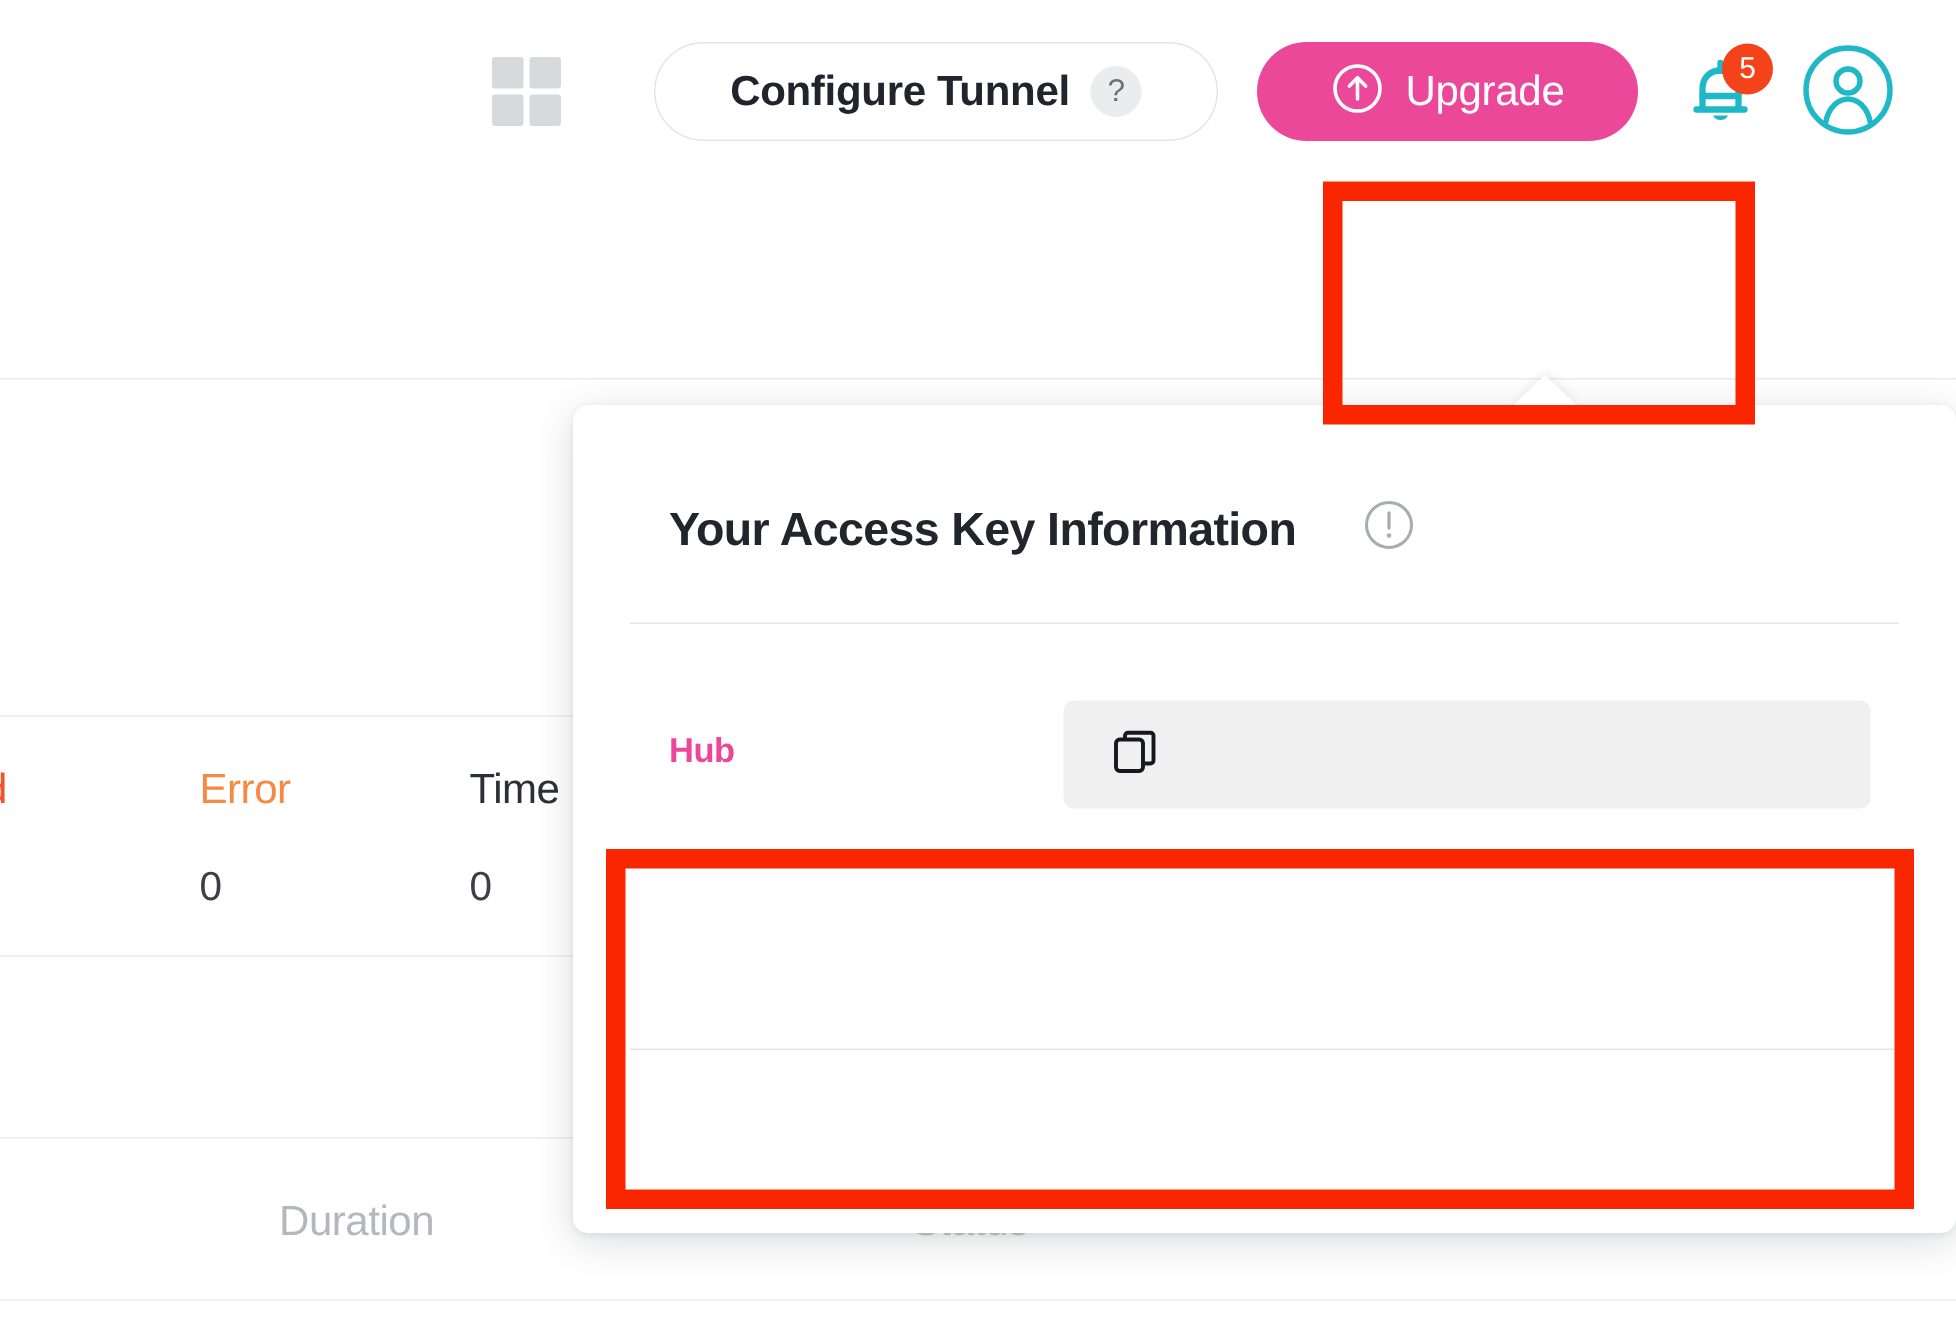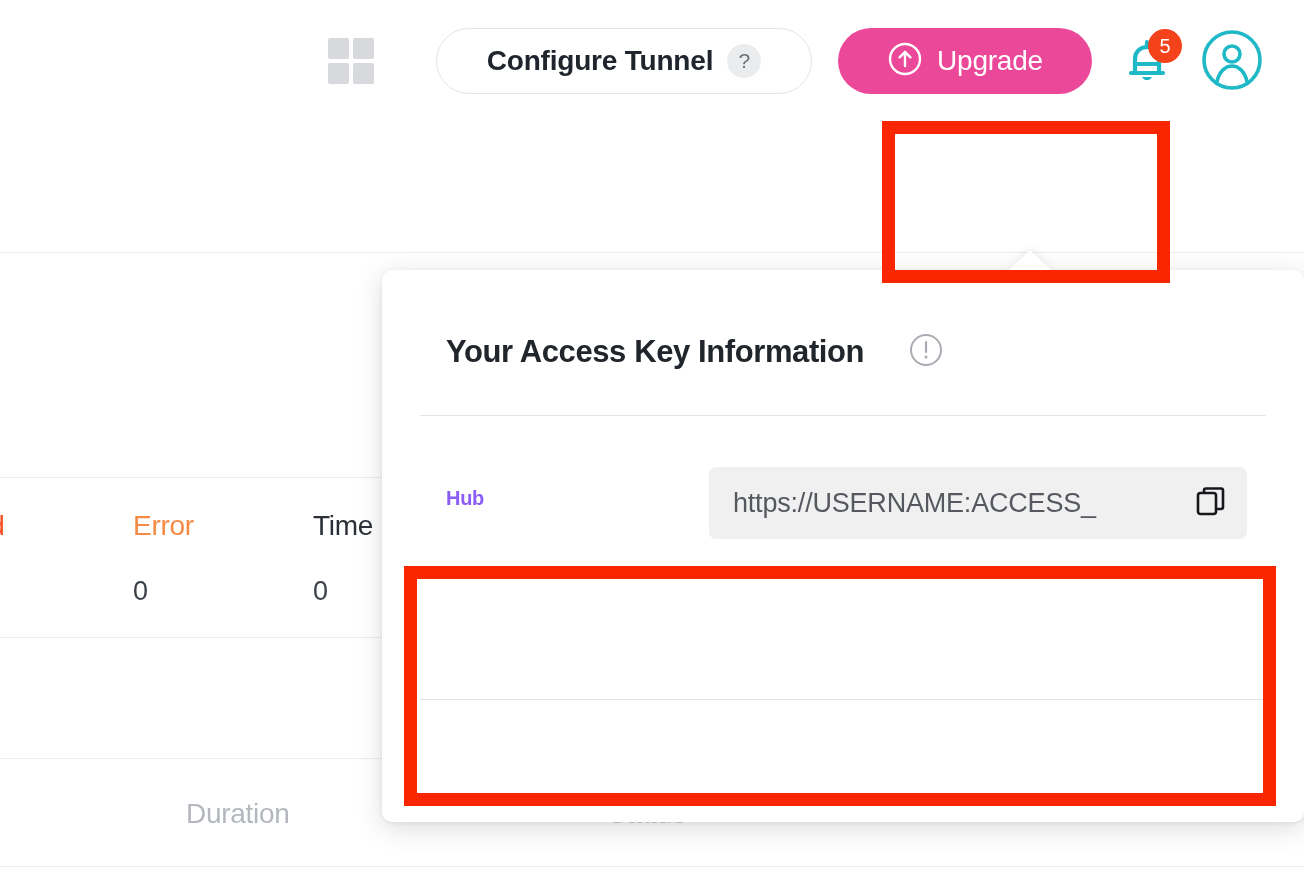--- a/index.html
+++ b/index.html
@@ -308,23 +308,23 @@
   .pop-row {
     position: absolute;
     left: 0;
     width: 922px;
     display: flex;
     align-items: center;
   }
   .pop-label {
     position: absolute;
     left: 64px;
-    font-size: 20px;
+    font-size: 23px;
     font-weight: bold;
-    color: #8b5cf6;
+    color: #ec4899;
     letter-spacing: -0.3px;
   }
   .pop-field {
     position: absolute;
     left: 327px;
     width: 538px;
     height: 72px;
     background: #f0f0f1;
     border-radius: 7px;
     display: flex;
@@ -493,21 +493,20 @@
           <circle cx="18" cy="25" r="1.5" fill="#a8acb2"></circle>
         </svg>
       </span>
     </div>
 
     <div class="pop-divider" style="top:145px;"></div>
 
     <div class="pop-row" style="top:175px; height:127px;">
       <span class="pop-label" style="top:42px;">Hub</span>
       <span class="pop-field" style="top:22px;">
-        <span class="fval">https://USERNAME:ACCESS_</span>
         <span class="copy-btn">
           <svg width="32" height="32" viewBox="0 0 32 32">
             <rect x="3" y="7" width="18" height="21" rx="2.5" fill="none" stroke="#16181b" stroke-width="2.6"></rect>
             <path d="M9 7 L9 4.5 A2 2 0 0 1 11 2.5 L26 2.5 A2 2 0 0 1 28 4.5 L28 21 A2 2 0 0 1 26 23 L22 23" fill="none" stroke="#16181b" stroke-width="2.6" stroke-linejoin="round"></path>
           </svg>
         </span>
       </span>
     </div>
 
     <div class="pop-divider" style="top:302px;"></div>

